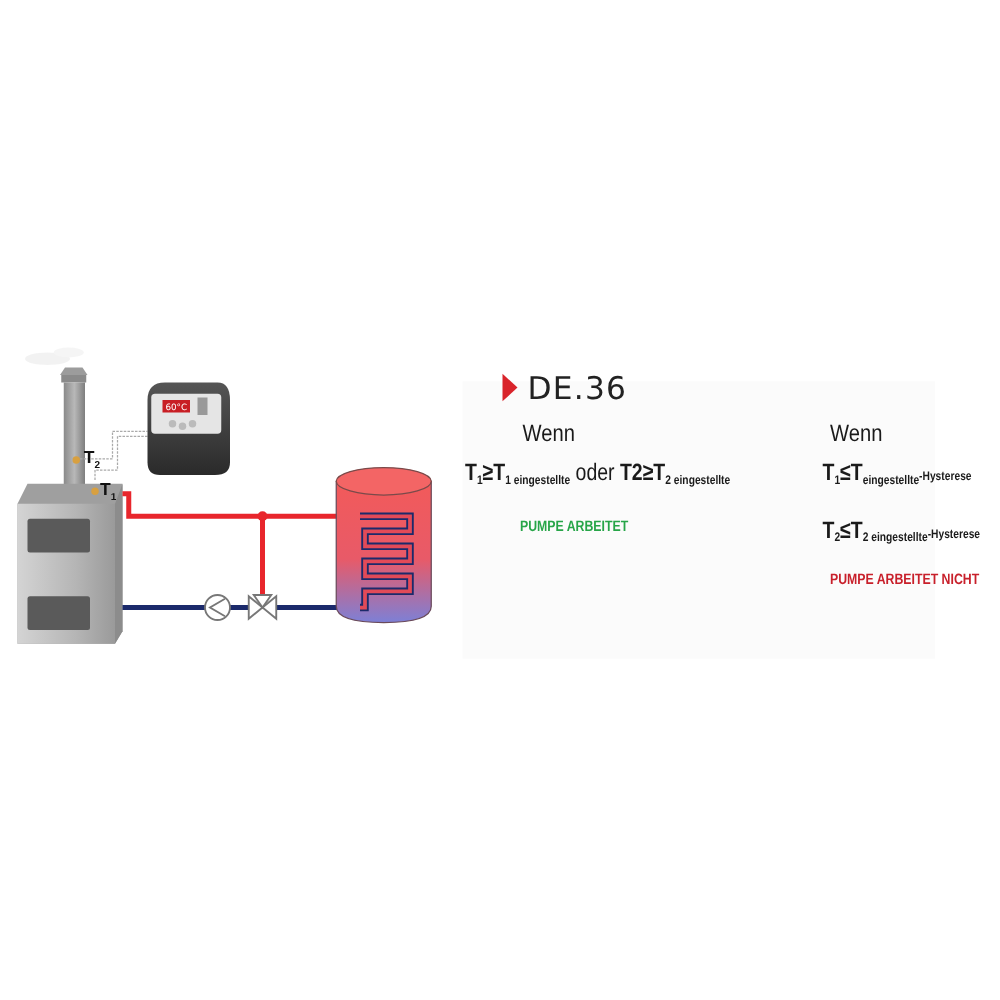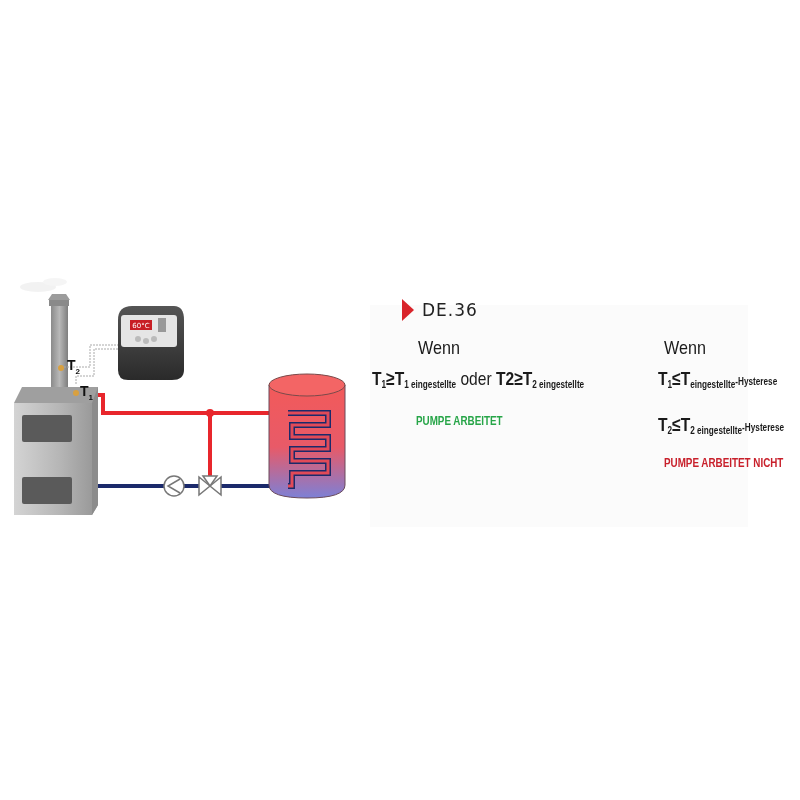--- a/index.html
+++ b/index.html
@@ -1,21 +1,21 @@
 <!DOCTYPE html>
 <html><head>
 <meta charset="utf-8">
 <style>
   html,body{margin:0;padding:0;background:#ffffff;}
   body{width:800px;height:800px;position:relative;overflow:hidden;font-family:"Liberation Sans",sans-serif;}
   #diagram{position:absolute;left:0;top:0;width:800px;height:800px;}
   .panel{position:absolute;left:370px;top:305px;width:378px;height:222px;background:#fbfbfb;}
   .title{position:absolute;left:402px;top:293px;height:34px;display:flex;align-items:center;}
   .title .tri{width:0;height:0;border-top:11px solid transparent;border-bottom:11px solid transparent;border-left:12px solid #d9242b;margin-right:8px;}
-  .title span{font-family:"DejaVu Sans",sans-serif;font-size:17px;letter-spacing:1px;color:#222;}
+  .title span{font-family:"DejaVu Sans",sans-serif;font-size:25px;letter-spacing:1px;color:#222;}
   .txt{position:absolute;color:#1a1a1a;font-family:"Liberation Sans",sans-serif;white-space:nowrap;}
   .wenn{font-size:19px;transform:scaleX(0.85);transform-origin:left;}
   .formula{font-size:19px;font-weight:bold;transform:scaleX(0.82);transform-origin:left;}
   .formula sub{font-size:10px;font-weight:bold;vertical-align:-3px;}
   .formula .sm{font-size:10px;font-weight:bold;}
   .formula .norm{font-weight:normal;}
   .status{font-size:12px;font-weight:bold;transform:scaleX(0.82);transform-origin:left;}
 </style>
 </head>
 <body>

